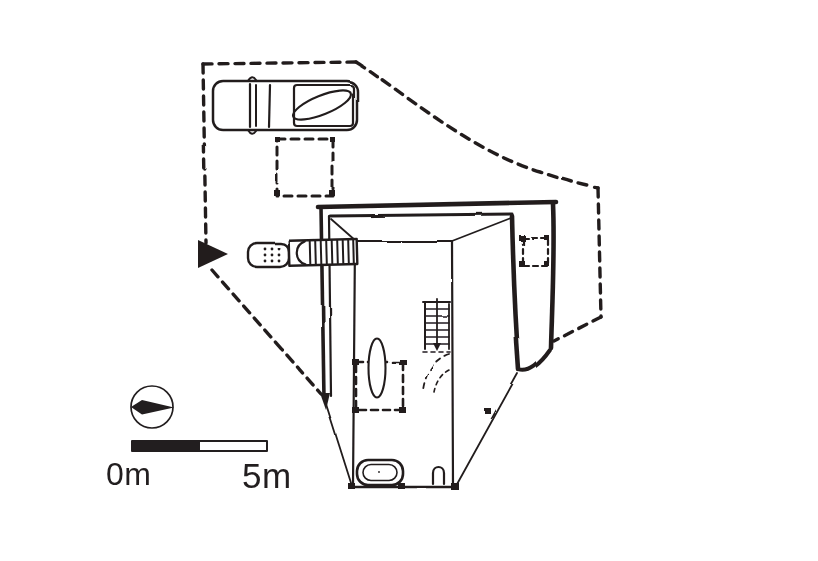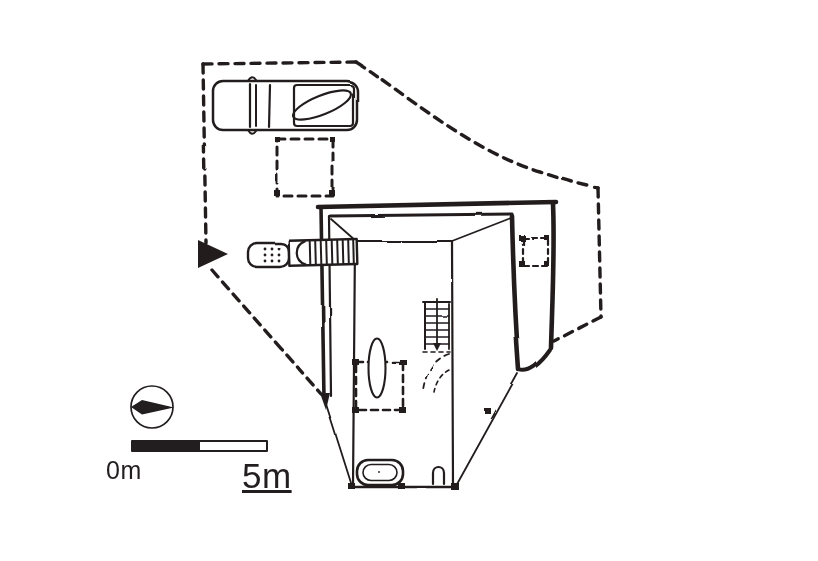--- a/index.html
+++ b/index.html
@@ -11,22 +11,22 @@
   }
   #plan { position:absolute; left:0; top:0; }
   
   .s { stroke:var(--ink); fill:none; stroke-linecap:round; stroke-linejoin:round; }
   .f { fill:var(--ink); stroke:none; }
   .w { stroke:var(--ink); fill:var(--paper); stroke-linecap:round; stroke-linejoin:round; }
   .label {
     position:absolute; color:var(--ink); white-space:nowrap;
     line-height:1; letter-spacing:0.5px; user-select:none;
   }
-  #label-scale-start { left:106px; top:458px; font-size:25px; }
-  #label-scale-end   { left:242px; top:458px; font-size:35px;text-decoration:underline; }
+  #label-scale-start { left:106px; top:458px; font-size:32px; }
+  #label-scale-end   { left:242px; top:458px; font-size:35px; }
   #label-level       { left:483px; top:464px; font-size:30px; letter-spacing:0.2px; }
 </style>
 </head>
 <body>
 
 <div id="canvas">
 
   <svg id="plan" width="818" height="561" viewBox="0 0 818 561">
     <defs>
       <filter id="wobble" x="-8%" y="-8%" width="116%" height="116%">

